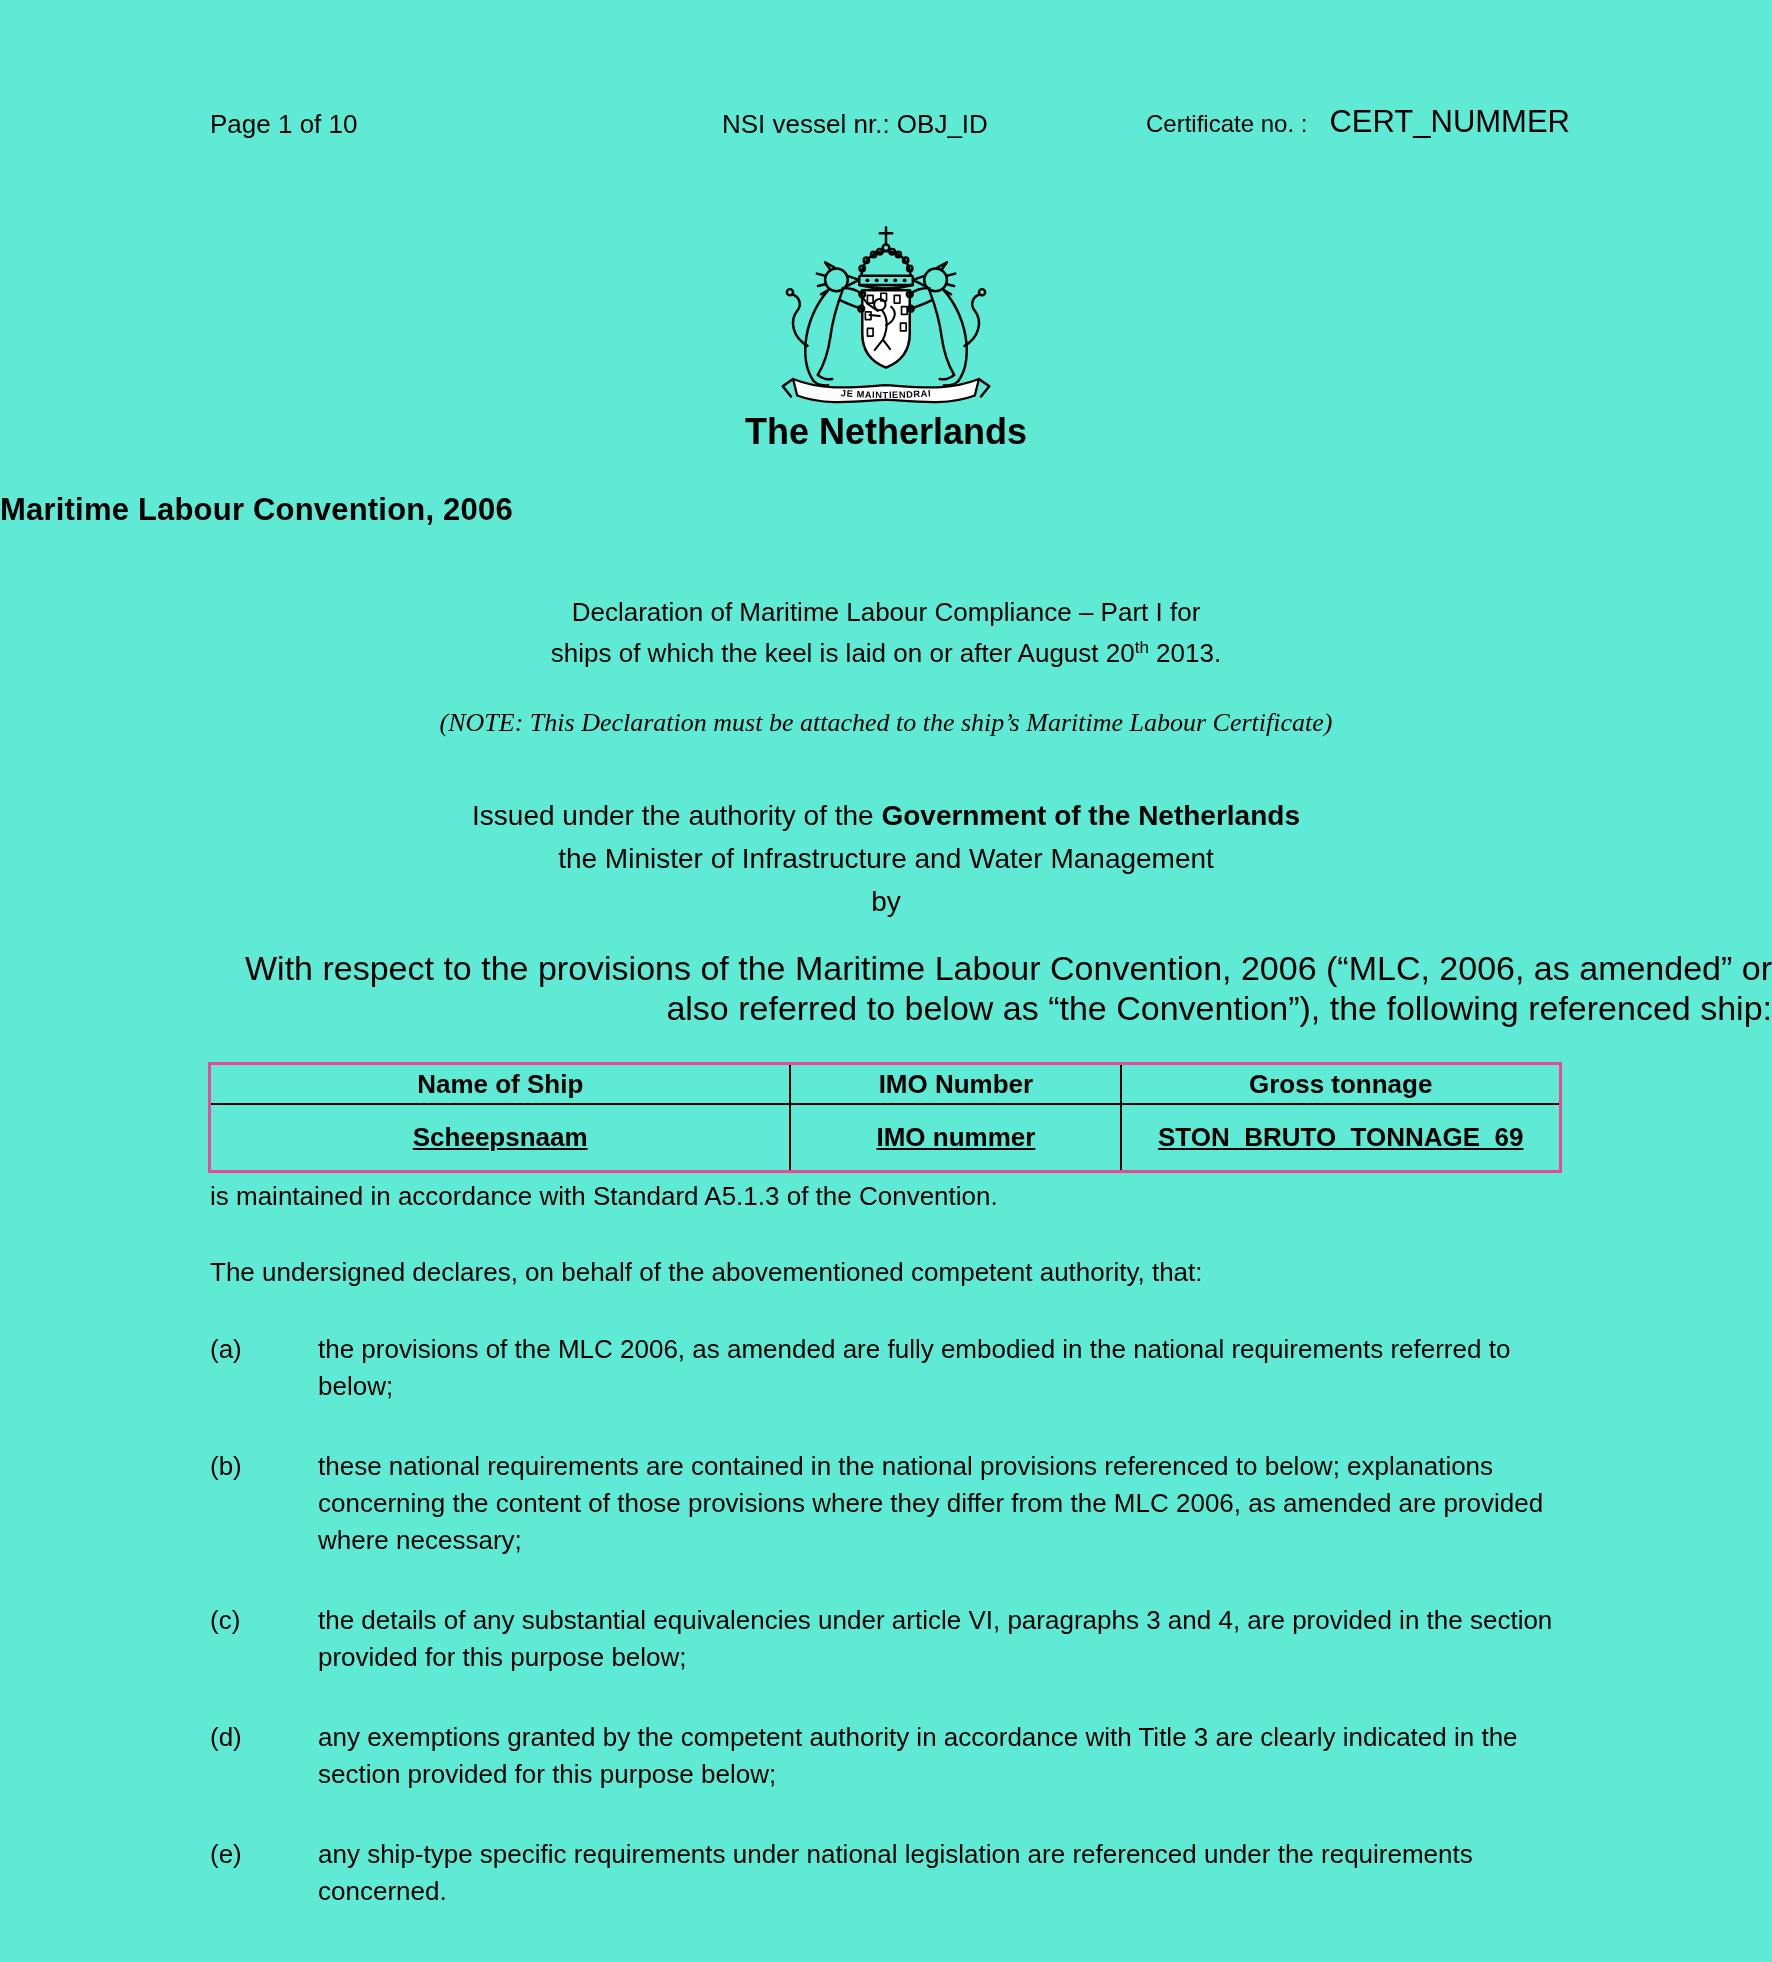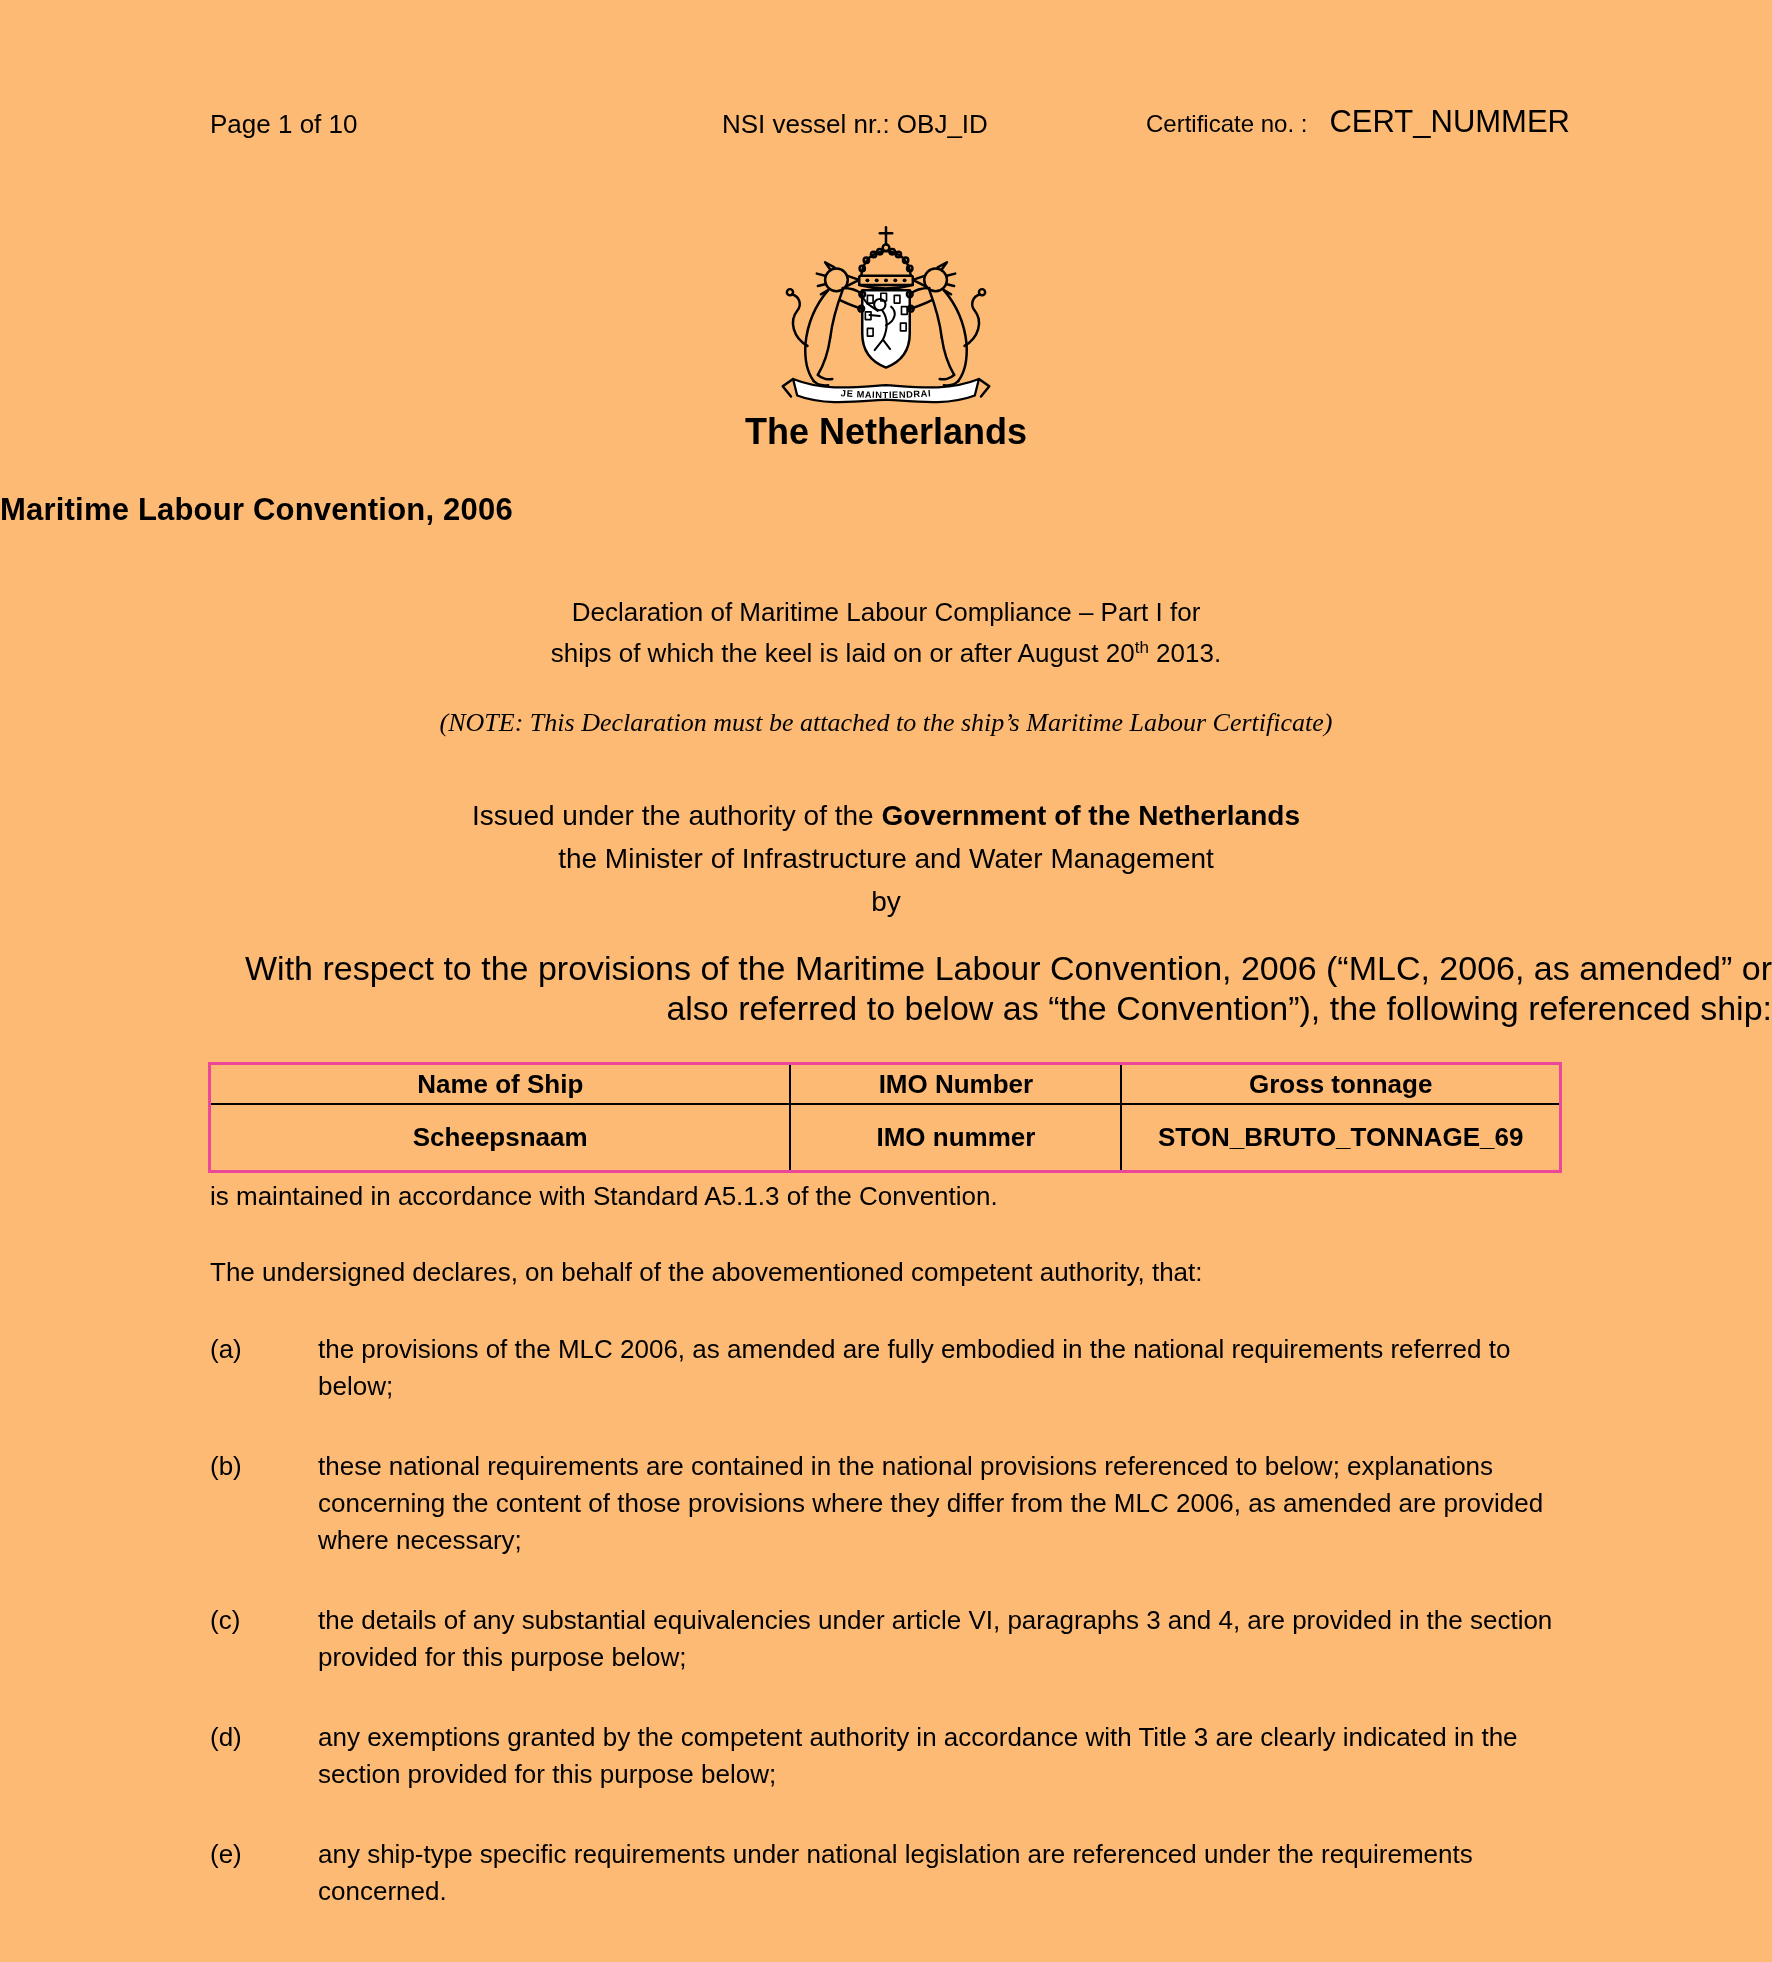--- a/index.html
+++ b/index.html
@@ -1,19 +1,19 @@
 <!DOCTYPE html>
 <html><head>
 <meta charset="utf-8">
 <style>
   html,body{margin:0;padding:0;background:#e8e8e8;}
   .page{
     position:relative;
     width:1772px;height:1962px;
-    background:#fdba74;color:#000;
+    background:#5eead4;color:#000;
     font-family:"Liberation Sans","DejaVu Sans",sans-serif;
     margin:0 auto;overflow:hidden;
   }
   
   .hdr{position:absolute;top:104px;left:210px;width:1360px;height:36px;}
   .hdr-page{position:absolute;left:0;top:5px;font-size:26px;}
   .hdr-vessel{position:absolute;left:512px;top:5px;font-size:26px;}
   .hdr-cert{position:absolute;right:0;bottom:0;display:flex;align-items:baseline;gap:22px;}
   .hdr-cert-label{font-size:24px;}
   .hdr-cert-value{font-size:31px;}
@@ -34,21 +34,21 @@
   .authority b{font-weight:bold;}
   .intro{position:absolute;top:948px;left:0;width:100%;text-align:right;
          font-size:34px;line-height:40px;}
   
   .ship-table{position:absolute;top:1062px;left:208px;width:1354px;
               border-collapse:collapse;border:3px solid #ec4899;}
   .ship-table th,.ship-table td{
     border:2px solid #000;text-align:center;vertical-align:middle;
     font-size:26px;font-weight:bold;padding:0;}
   .ship-table th{height:38px;}
-  .ship-table td{height:65px;}
+  .ship-table td{height:65px;text-decoration:underline;}
   .col-name{width:43%;} .col-imo{width:24.5%;} .col-gross{width:32.5%;}
   
   .maintained{position:absolute;top:1181px;left:210px;font-size:26px;}
   .undersigned{position:absolute;top:1257px;left:210px;font-size:26px;}
   .items{position:absolute;top:1331px;left:210px;width:1356px;
          font-size:26px;line-height:37px;}
   .item{display:flex;margin-bottom:43px;}
   .item-label{width:108px;flex:none;}
   .item-text{flex:1;}
 </style>

